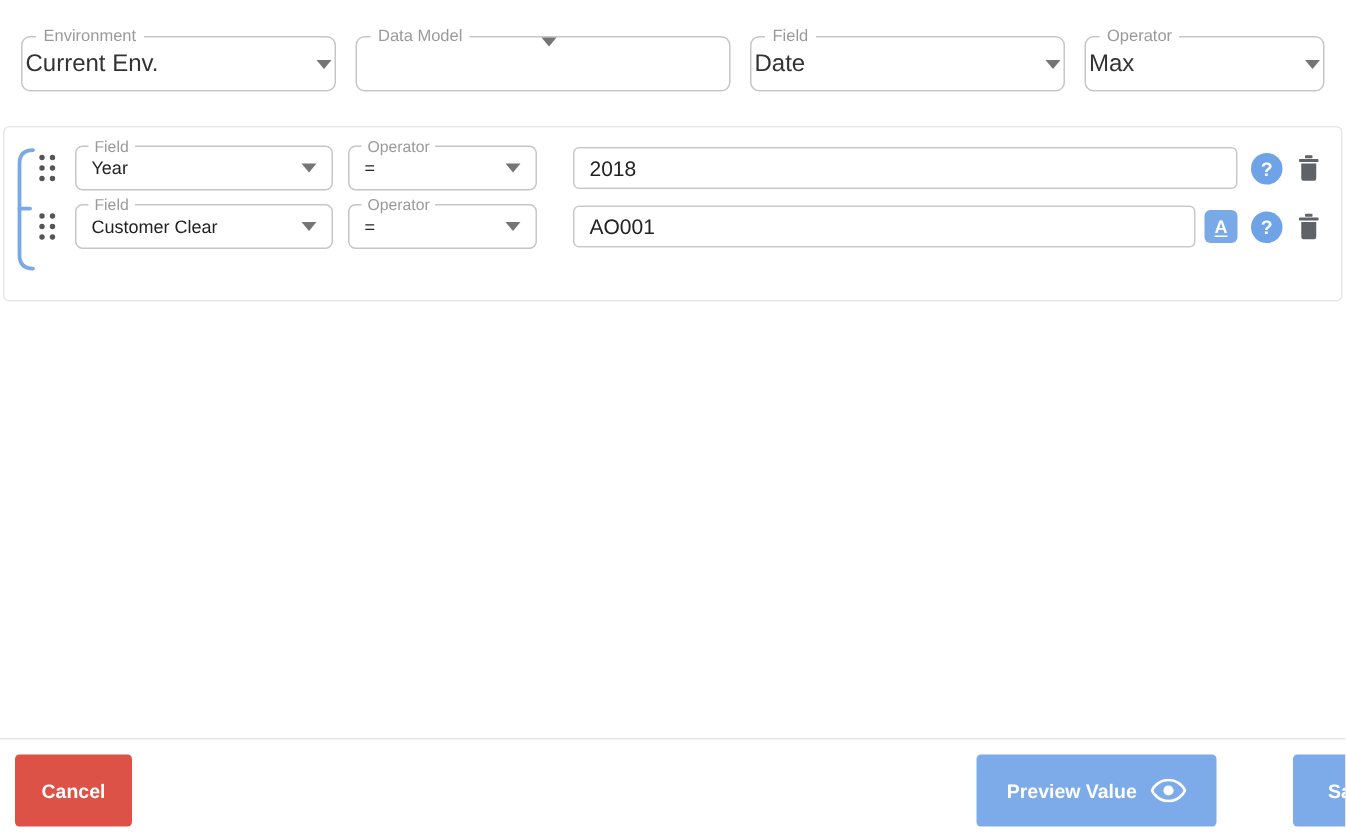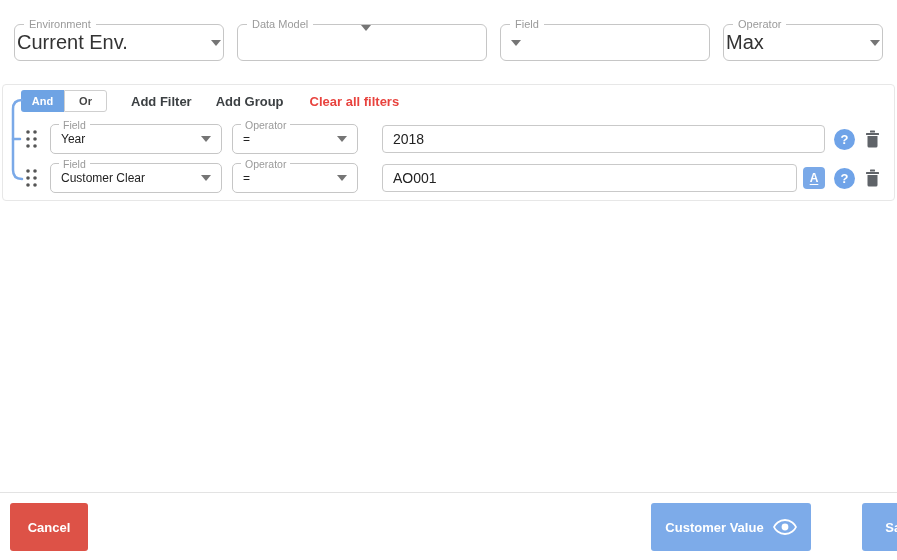--- a/index.html
+++ b/index.html
@@ -8,21 +8,21 @@
 
   
   .header { height:58px; background:#2278c8; display:flex; align-items:center; justify-content:space-between; padding:0 18px 0 14px; }
   .header-title { color:#ffffff; font-size:16px; letter-spacing:.2px; }
   .close-btn { width:30px; height:30px; display:flex; align-items:center; justify-content:center; cursor:pointer; }
 
   
   .selects-row { display:flex; justify-content:space-between; padding:24px 14px 0 14px; }
   .mselect { position:relative; border:1px solid #c6c6c6; border-radius:6px; height:37px; display:flex; align-items:center; padding:0 2px; background:#fff; cursor:pointer; }
   .mselect .flabel { position:absolute; top:-7px; left:9px; background:#fff; padding:0 5px; font-size:11px; color:#9a9a9a; line-height:13px; white-space:nowrap; }
-  .mselect .val { flex:1; font-size:20px; color:#333; white-space:nowrap; overflow:hidden; }
+  .mselect .val { flex:1; font-size:16px; color:#333; white-space:nowrap; overflow:hidden; }
   .w210 { width:210px; } .w250 { width:250px;flex-direction:column; } .w160 { width:160px; }
   .arrow { width:0; height:0; border-left:5px solid transparent; border-right:5px solid transparent; border-top:6px solid #757575; margin-left:8px; flex:none; }
 
   
   .filter-panel { position:relative; margin:23px 2px 0 2px; height:117px; border:1px solid #e7e7e7; border-radius:4px; background:#fff; }
   .group-bracket { position:absolute; left:0; top:0; pointer-events:none; }
 
   .f-toolbar { display:flex; align-items:center; margin:5px 0 0 18px; height:22px; }
   .tg { height:22px; width:43px; display:flex; align-items:center; justify-content:center; font-size:11px; font-weight:bold; cursor:pointer; }
   .tg-and { background:#6ea3e4; color:#fff; border-radius:3px 0 0 3px; }
@@ -63,43 +63,37 @@
       <span class="flabel">Environment</span>
       <span class="val">Current Env.</span>
       <span class="arrow"></span>
     </div>
     <div class="mselect w250">
       <span class="flabel">Data Model</span>
       <span class="arrow"></span>
     </div>
     <div class="mselect w210">
       <span class="flabel">Field</span>
+      <span class="val">Date</span>
       <span class="arrow"></span>
     </div>
     <div class="mselect w160">
       <span class="flabel">Operator</span>
       <span class="val">Max</span>
       <span class="arrow"></span>
     </div>
   </div>
 
   <div class="filter-panel">
 
     <svg class="group-bracket" width="28" height="110" viewBox="0 0 28 110">
       <path d="M19 15 Q10 15 10 24 L10 85 Q10 94 19 94" stroke="#7aa9e8" stroke-width="2.5" fill="none" stroke-linecap="round"></path>
       <path d="M10 54 L17 54" stroke="#7aa9e8" stroke-width="2.5" fill="none" stroke-linecap="round"></path>
     </svg>
 
-    <div class="f-toolbar">
-      <div class="tg tg-and">And</div>
-      <div class="tg tg-or">Or</div>
-      <div class="tbtn">Add Filter</div>
-      <div class="tbtn">Add Group</div>
-      <div class="tbtn clear">Clear all filters</div>
-    </div>
 
     <div class="f-row">
       <div class="drag-handle">
         <svg width="14" height="20" viewBox="0 0 14 20">
           <g fill="#555">
             <circle cx="4" cy="3" r="1.8"></circle>
               <circle cx="11" cy="3" r="1.8"></circle>
             <circle cx="4" cy="10" r="1.8"></circle>
               <circle cx="11" cy="10" r="1.8"></circle>
             <circle cx="4" cy="17" r="1.8"></circle>
@@ -166,21 +160,21 @@
             <path d="M2.5 6 h10 v10 a1.5 1.5 0 0 1 -1.5 1.5 h-7 a1.5 1.5 0 0 1 -1.5 -1.5 z"></path>
           </g>
         </svg>
       </div>
     </div>
   </div>
 
   <div class="footer-divider"></div>
   <div class="btn btn-cancel">Cancel</div>
   <div class="btn btn-preview">
-    <span>Customer Value</span>
+    <span>Preview Value</span>
     <svg width="24" height="16" viewBox="0 0 24 16">
       <path d="M12 1 C6 1 2.2 5.2 1 8 C2.2 10.8 6 15 12 15 C18 15 21.8 10.8 23 8 C21.8 5.2 18 1 12 1 Z" fill="none" stroke="#ffffff" stroke-width="1.8"></path>
       <circle cx="12" cy="8" r="3.4" fill="#ffffff"></circle>
     </svg>
   </div>
   <div class="btn btn-save">Save</div>
 
 </div>
 
 </body></html>

